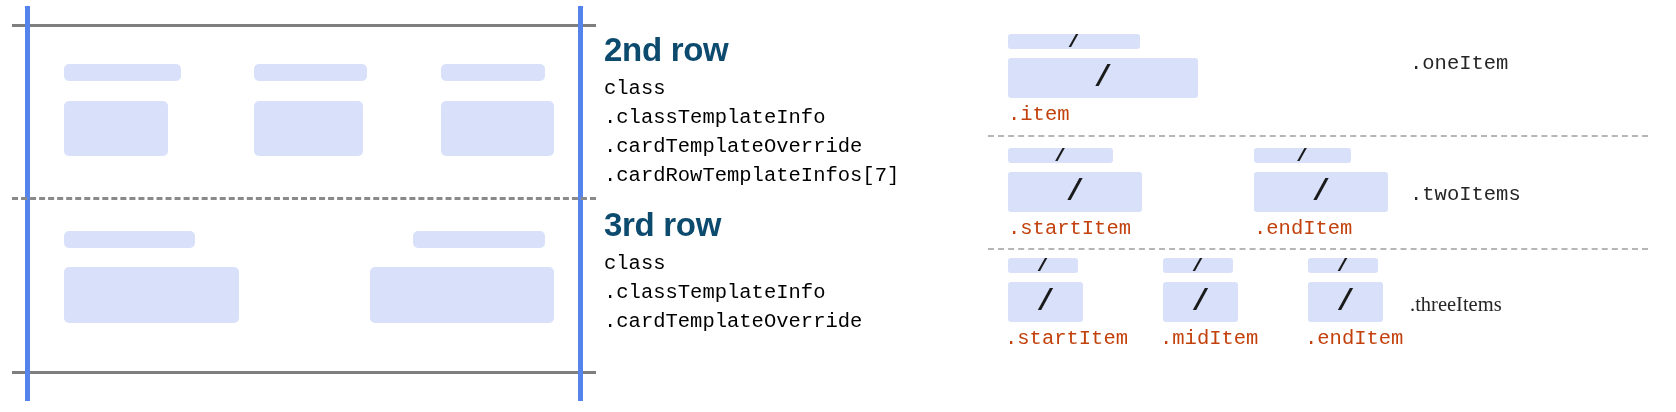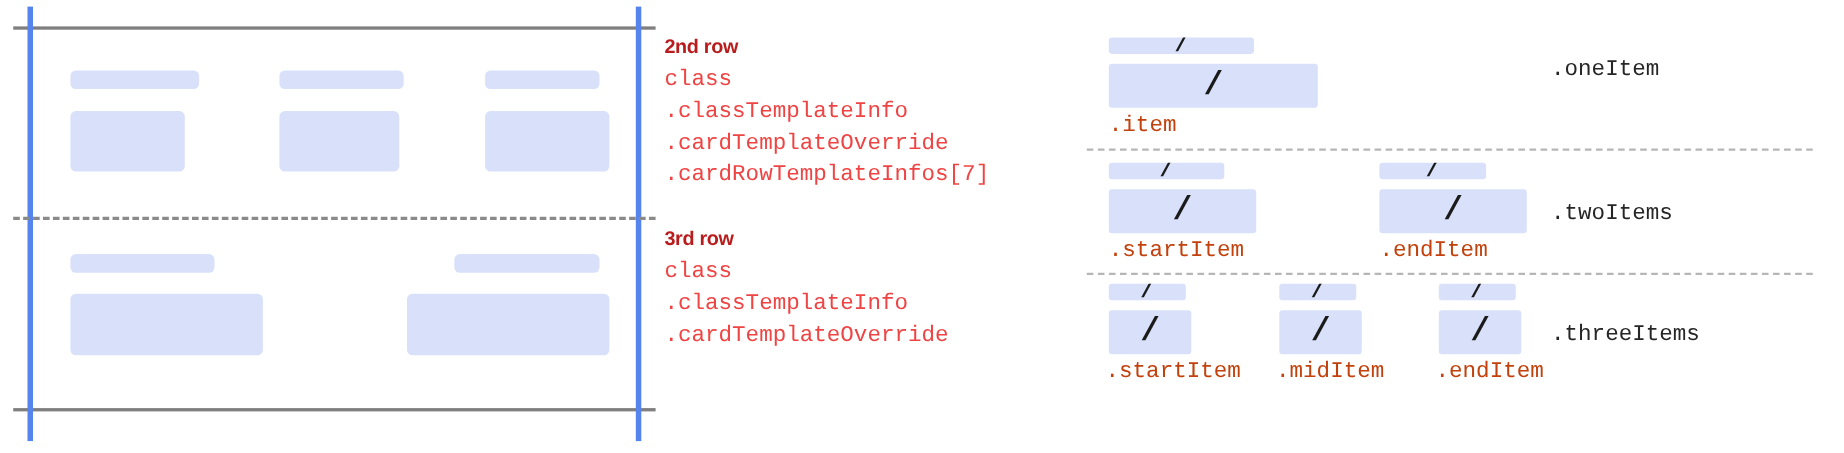--- a/index.html
+++ b/index.html
@@ -53,31 +53,31 @@
   .ph {               
     position: absolute;
     background: #d8e1f9;
     border-radius: 5px;
   }
 
   
   .annot-block { position: absolute; left: 604px; }
   .annot-title {
     font-family: "Liberation Sans", sans-serif;
-    font-size: 18px;
+    font-size: 33px;
     font-weight: bold;
-    color: #b91c1c;
+    color: #0c4a6e;
     letter-spacing: -0.3px;
     margin: 0 0 6px 0;
     line-height: 1.05;
   }
   .annot-line {
     font-family: "Liberation Mono", monospace;
     font-size: 20.5px;
-    color: #ef4444;
+    color: #000000;
     line-height: 1.42;
     white-space: pre;
   }
 
   
   #right-diagram {
     position: absolute;
     left: 980px; top: 0;
     width: 696px; height: 412px;
   }
@@ -241,15 +241,15 @@
     <div class="slot" style="left:328px; top:258px; width:75px;">
       <div class="slot-bar small" style="width:70px;">
         <span class="slash">/</span>
       </div>
       <div class="slot-bar big" style="width:75px;">
         <span class="slash">/</span>
       </div>
       <div class="slot-label" style="margin-left:-3px;">.endItem</div>
     </div>
 
-    <div class="variant-label" style="left:430px; top:293px;">.threeItems</div>
+    <div class="variant-label" style="left:430px; top:293px;font-family:Liberation Serif, serif;">.threeItems</div>
   </div>
 </div>
 
 </body></html>

